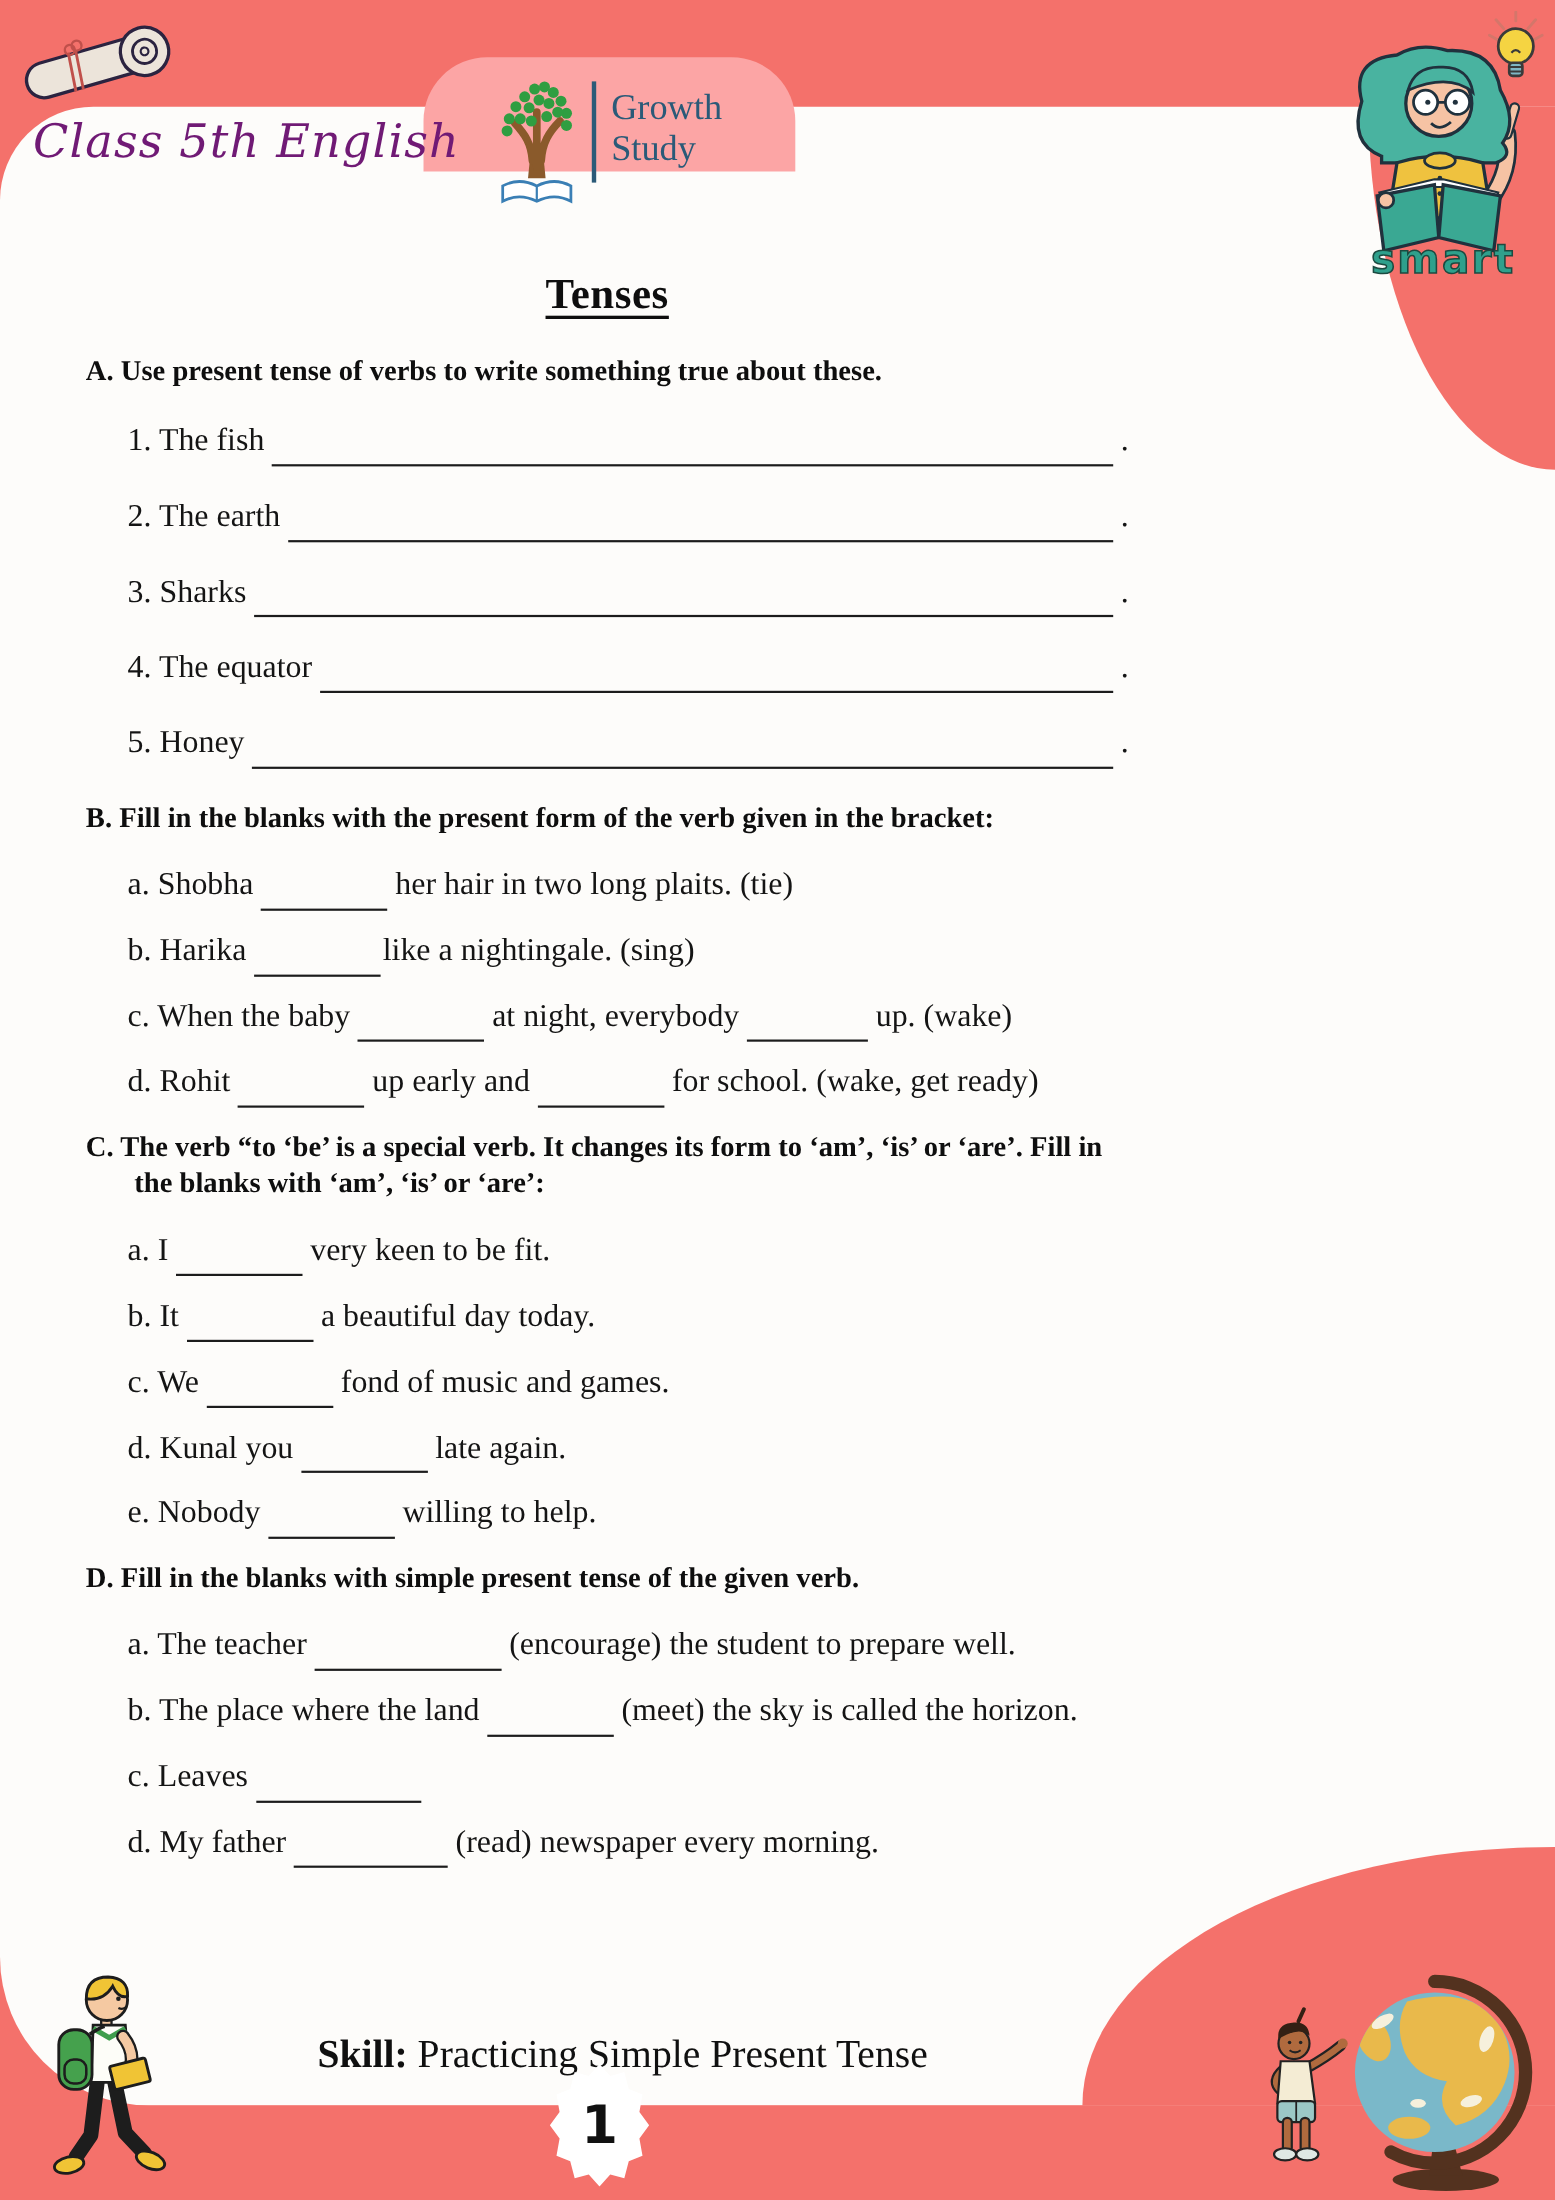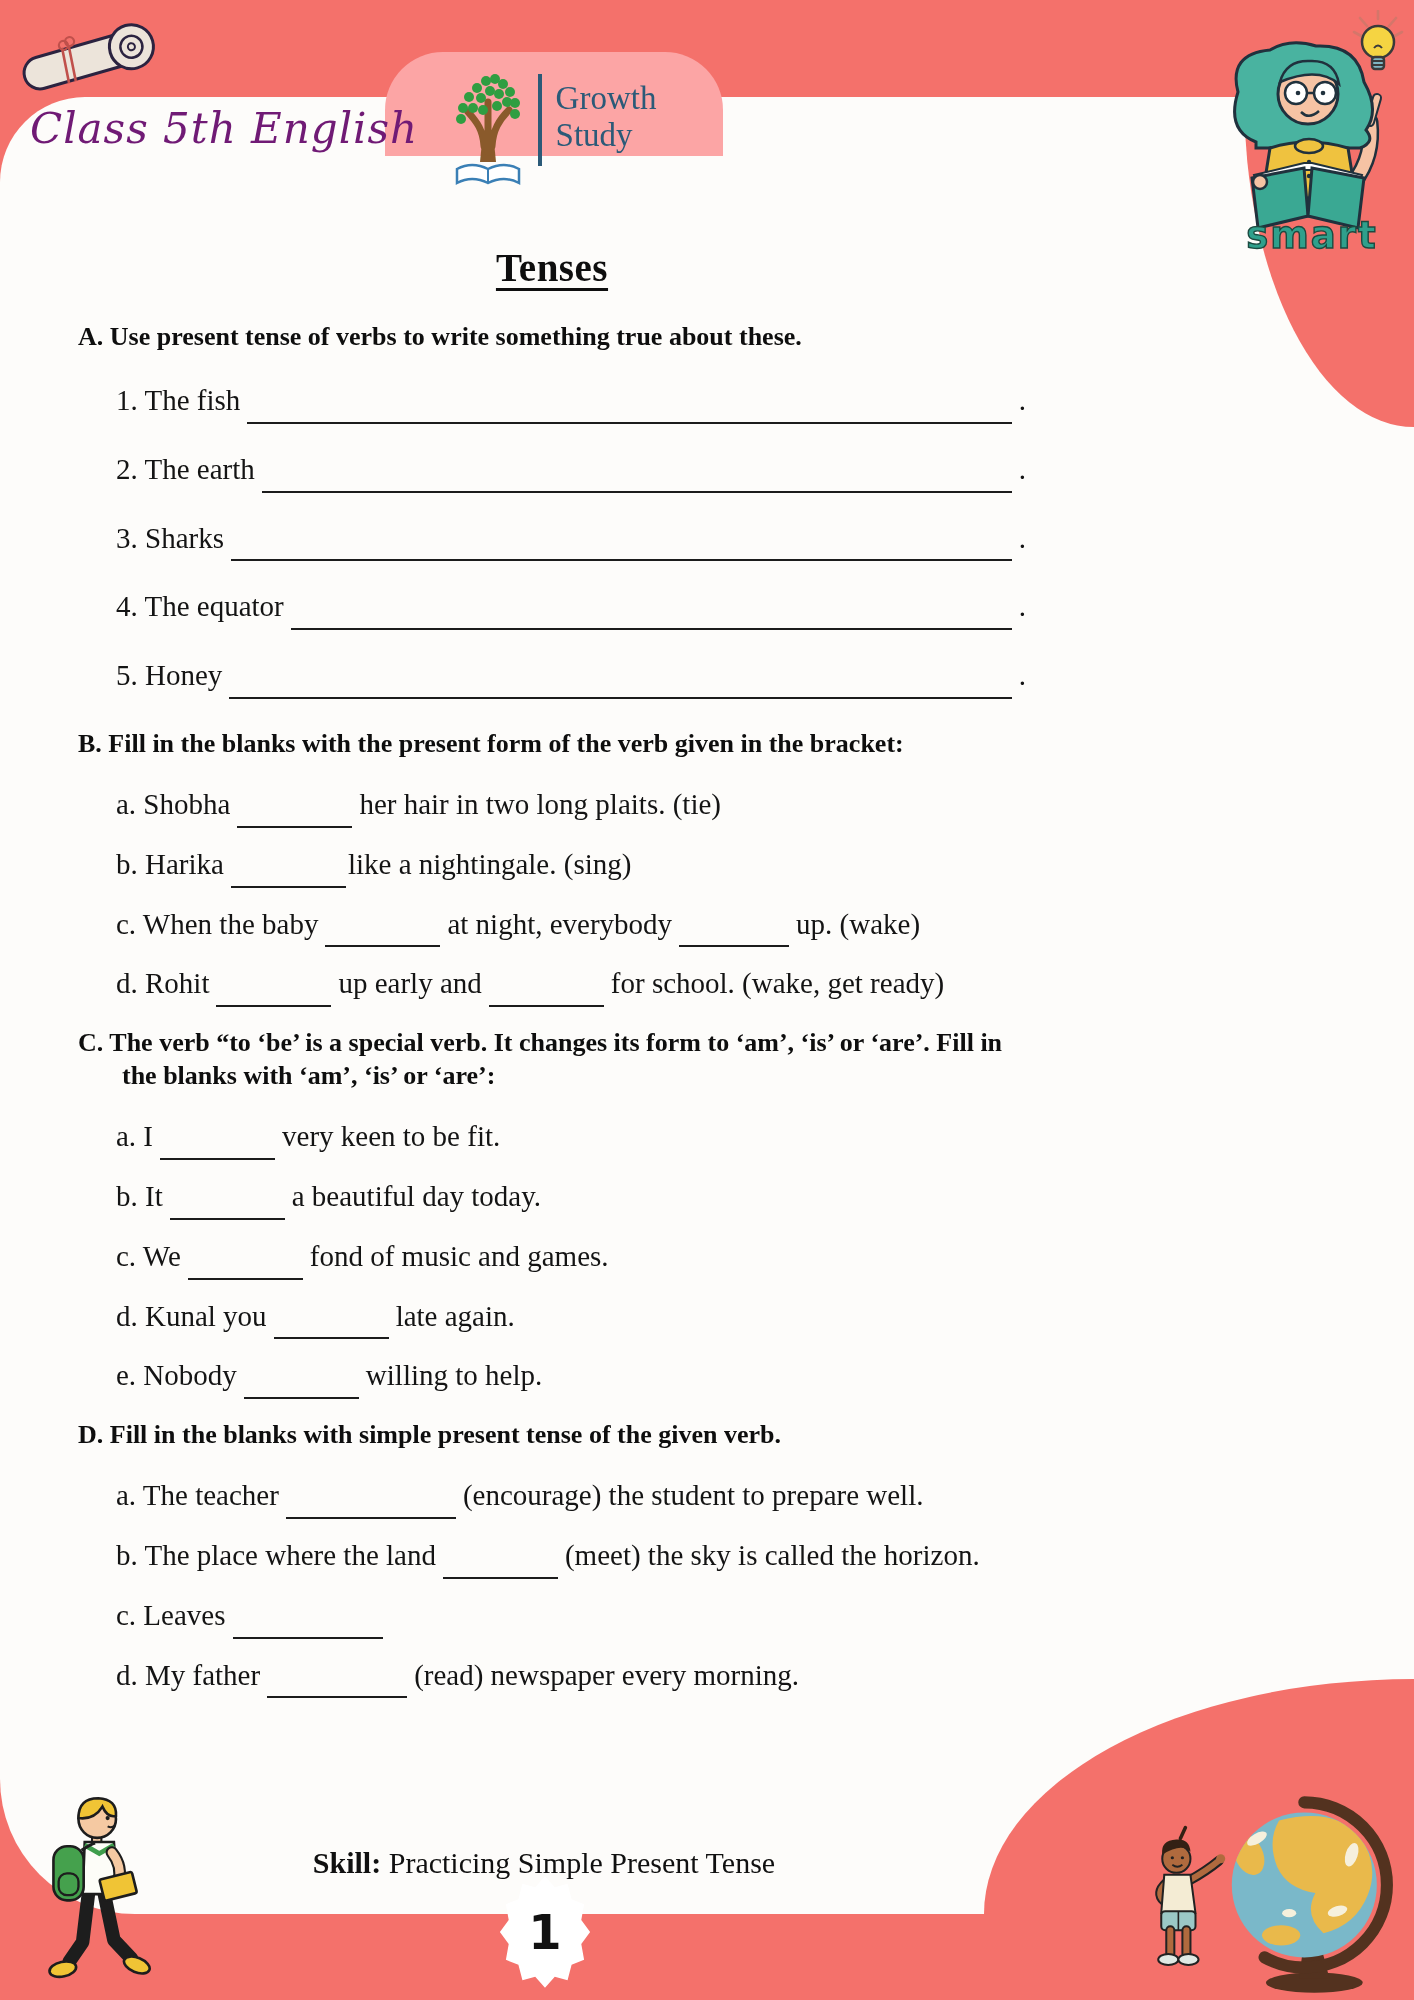--- a/index.html
+++ b/index.html
@@ -80,22 +80,22 @@
   .blank.grow{flex:1 1 auto;}
   .blank.w115{width:115px;}
   .blank.w110{width:110px;}
   .blank.w140{width:140px;}
   .blank.w150{width:150px;}
   .blank.w170{width:170px;}
   .sec{margin:0;}
   .sec + .sec{margin-top:0;}
   
   .skill{
-    position:absolute;left:70px;top:1846px;width:948px;text-align:center;z-index:3;
-    font-size:30px;color:#101010;
+    position:absolute;left:92px;top:1846px;width:948px;text-align:center;z-index:3;
+    font-size:36px;color:#101010;
   }
   .skill b{font-weight:bold;}
   .badge{
     position:absolute;left:498px;top:1874px;width:94px;height:116px;z-index:5;
     background:#ffffff;display:flex;align-items:center;justify-content:center;
     clip-path:polygon(98% 50%,88.6% 60.4%,91.6% 74%,78.3% 78.3%,74% 91.6%,60.4% 88.6%,50% 98%,39.6% 88.6%,26% 91.6%,21.7% 78.3%,8.4% 74%,11.4% 60.4%,2% 50%,11.4% 39.6%,8.4% 26%,21.7% 21.7%,26% 8.4%,39.6% 11.4%,50% 2%,60.4% 11.4%,74% 8.4%,78.3% 21.7%,91.6% 26%,88.6% 39.6%);
   }
   .badge span{font-family:"DejaVu Sans", sans-serif;font-weight:bold;font-size:48px;color:#111;}
   .boy-wrap{position:absolute;left:32px;bottom:6px;z-index:4;}
   .globe-wrap{position:absolute;right:14px;bottom:2px;z-index:4;}

